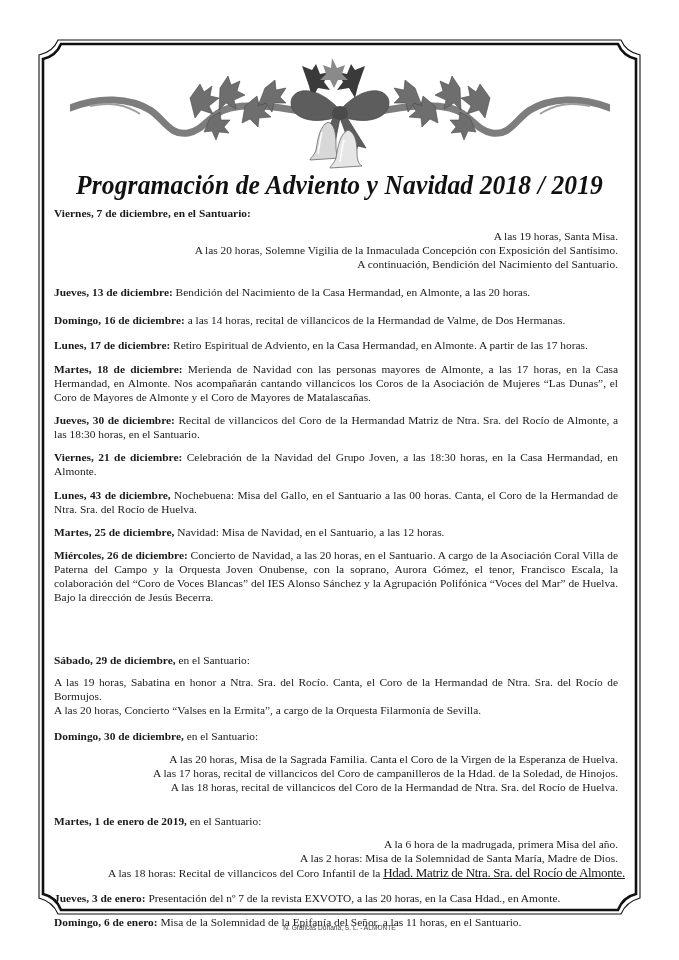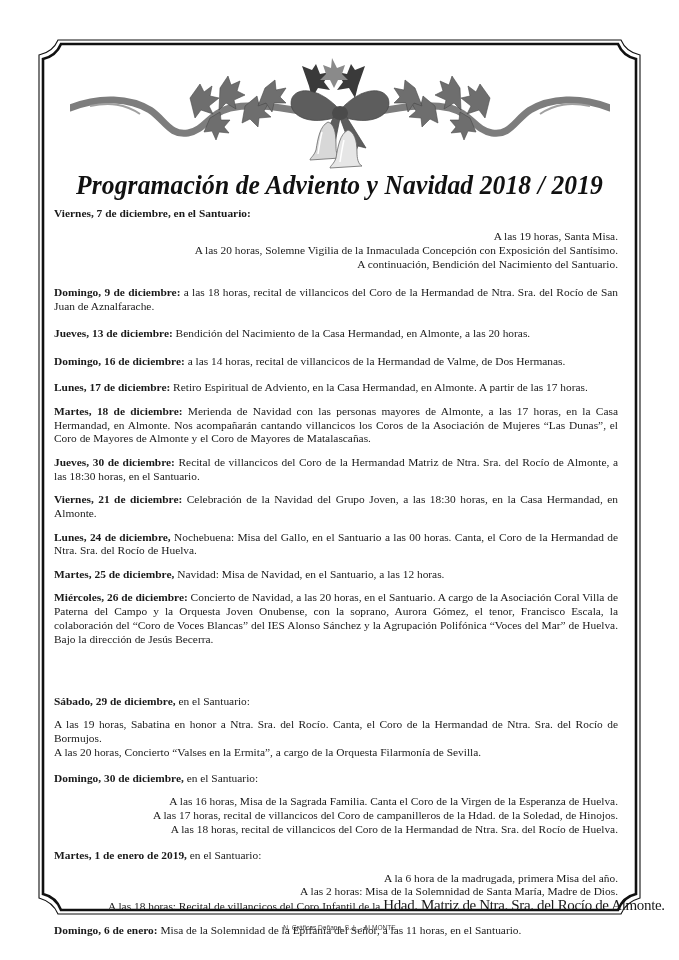--- a/index.html
+++ b/index.html
@@ -27,21 +27,21 @@
     
     .content {
       position: absolute; left: 54px; top: 207px; width: 564px;
       font-size: 11.4px; line-height: 13.9px; text-align: justify;
     }
     .entry { margin: 0 0 9.5px 0; }
     b { font-weight: bold; }
     .sub { padding-left: 54px; text-align: right; }
     .sub div { white-space: nowrap; }
     .gap-lg { height: 39px; }
-    .cond { font-size: 15px; letter-spacing: -0.35px; }
+    .cond { font-size: 13px; letter-spacing: -0.35px; text-decoration: underline; }
 
     .footer {
       position: absolute; left: 0; width: 679px; top: 924px;
       text-align: center;
       font-family: "Liberation Sans", "DejaVu Sans", sans-serif;
       font-size: 6.6px; color: #444;
     }
   </style>
 </head>
 <body>
@@ -106,23 +106,20 @@
 
   <div class="entry">
     <b>Viernes, 7 de diciembre, en el Santuario:</b>
     <div class="sub" style="margin-top:9px;">
       <div>A las 19 horas, Santa Misa.</div>
       <div>A las 20 horas, Solemne Vigilia de la Inmaculada Concepción con Exposición del Santísimo.</div>
       <div>A continuación, Bendición del Nacimiento del Santuario.</div>
     </div>
   </div>
 
-  <div class="entry" style="margin-top:14px;">
-    <b>Domingo, 9 de diciembre:</b><span> a las 18 horas, recital de villancicos del Coro de la Hermandad de Ntra. Sra. del Rocío de San Juan de Aznalfarache.</span>
-  </div>
 
   <div class="entry" style="margin-top:14px;">
     <b>Jueves, 13 de diciembre:</b><span> Bendición del Nacimiento de la Casa Hermandad, en Almonte, a las 20 horas.</span>
   </div>
 
   <div class="entry" style="margin-top:14px;">
     <b>Domingo, 16 de diciembre:</b><span> a las 14 horas, recital de villancicos de la Hermandad de Valme, de Dos Hermanas.</span>
   </div>
 
   <div class="entry" style="margin-top:12px;">
@@ -135,21 +132,21 @@
 
   <div class="entry">
     <b>Jueves, 30 de diciembre:</b><span> Recital de villancicos del Coro de la Hermandad Matriz de Ntra. Sra. del Rocío de Almonte, a las 18:30 horas, en el Santuario.</span>
   </div>
 
   <div class="entry">
     <b>Viernes, 21 de diciembre:</b><span> Celebración de la Navidad del Grupo Joven, a las 18:30 horas, en la Casa Hermandad, en Almonte.</span>
   </div>
 
   <div class="entry">
-    <b>Lunes, 24 de diciembre,</b><span> Nochebuena: Misa del Gallo, en el Santuario a las 00 horas. Canta, el Coro de la Hermandad de Ntra. Sra. del Rocío de Huelva.</span>
+    <b>Lunes, 43 de diciembre,</b><span> Nochebuena: Misa del Gallo, en el Santuario a las 00 horas. Canta, el Coro de la Hermandad de Ntra. Sra. del Rocío de Huelva.</span>
   </div>
 
   <div class="entry">
     <b>Martes, 25 de diciembre,</b><span> Navidad: Misa de Navidad, en el Santuario, a las 12 horas.</span>
   </div>
 
   <div class="entry">
     <b>Miércoles, 26 de diciembre:</b><span> Concierto de Navidad, a las 20 horas, en el Santuario. A cargo de la Asociación Coral Villa de Paterna del Campo y la Orquesta Joven Onubense, con la soprano, Aurora Gómez, el tenor, Francisco Escala, la colaboración del “Coro de Voces Blancas” del IES Alonso Sánchez y la Agrupación Polifónica “Voces del Mar” de Huelva. Bajo la dirección de Jesús Becerra.</span>
   </div>
 
@@ -157,34 +154,37 @@
 
   <div class="entry">
     <b>Sábado, 29 de diciembre,</b><span> en el Santuario:</span>
     <div style="margin-top:9px;">A las 19 horas, Sabatina en honor a Ntra. Sra. del Rocío. Canta, el Coro de la Hermandad de Ntra. Sra. del Rocío de Bormujos.</div>
     <div>A las 20 horas, Concierto “Valses en la Ermita”, a cargo de la Orquesta Filarmonía de Sevilla.</div>
   </div>
 
   <div class="entry" style="margin-top:12px;">
     <b>Domingo, 30 de diciembre,</b><span> en el Santuario:</span>
     <div class="sub" style="margin-top:9px;">
-      <div>A las 16 horas, Misa de la Sagrada Familia. Canta el Coro de la Virgen de la Esperanza de Huelva.</div>
+      <div>A las 20 horas, Misa de la Sagrada Familia. Canta el Coro de la Virgen de la Esperanza de Huelva.</div>
       <div>A las 17 horas, recital de villancicos del Coro de campanilleros de la Hdad. de la Soledad, de Hinojos.</div>
       <div>A las 18 horas, recital de villancicos del Coro de la Hermandad de Ntra. Sra. del Rocío de Huelva.</div>
     </div>
   </div>
 
-  <div class="entry" style="margin-top:12px;">
+  <div class="entry" style="margin-top:20px;">
     <b>Martes, 1 de enero de 2019,</b><span> en el Santuario:</span>
     <div class="sub" style="margin-top:9px;">
       <div>A la 6 hora de la madrugada, primera Misa del año.</div>
       <div>A las 2 horas: Misa de la Solemnidad de Santa María, Madre de Dios.</div>
       <div><span>A las 18 horas: Recital de villancicos del Coro Infantil de la </span><span class="cond">Hdad. Matriz de Ntra. Sra. del Rocío de Almonte.</span></div>
     </div>
   </div>
 
+  <div class="entry" style="margin-top:12px;">
+    <b>Jueves, 3 de enero:</b><span> Presentación del nº 7 de la revista EXVOTO, a las 20 horas, en la Casa Hdad., en Amonte.</span>
+  </div>
 
   <div class="entry">
     <b>Domingo, 6 de enero:</b><span> Misa de la Solemnidad de la Epifanía del Señor, a las 11 horas, en el Santuario.</span>
   </div>
 </div>
 
 <div class="footer">N. Gráficas Doñana, S. L. - ALMONTE</div>
 
 </body></html>

